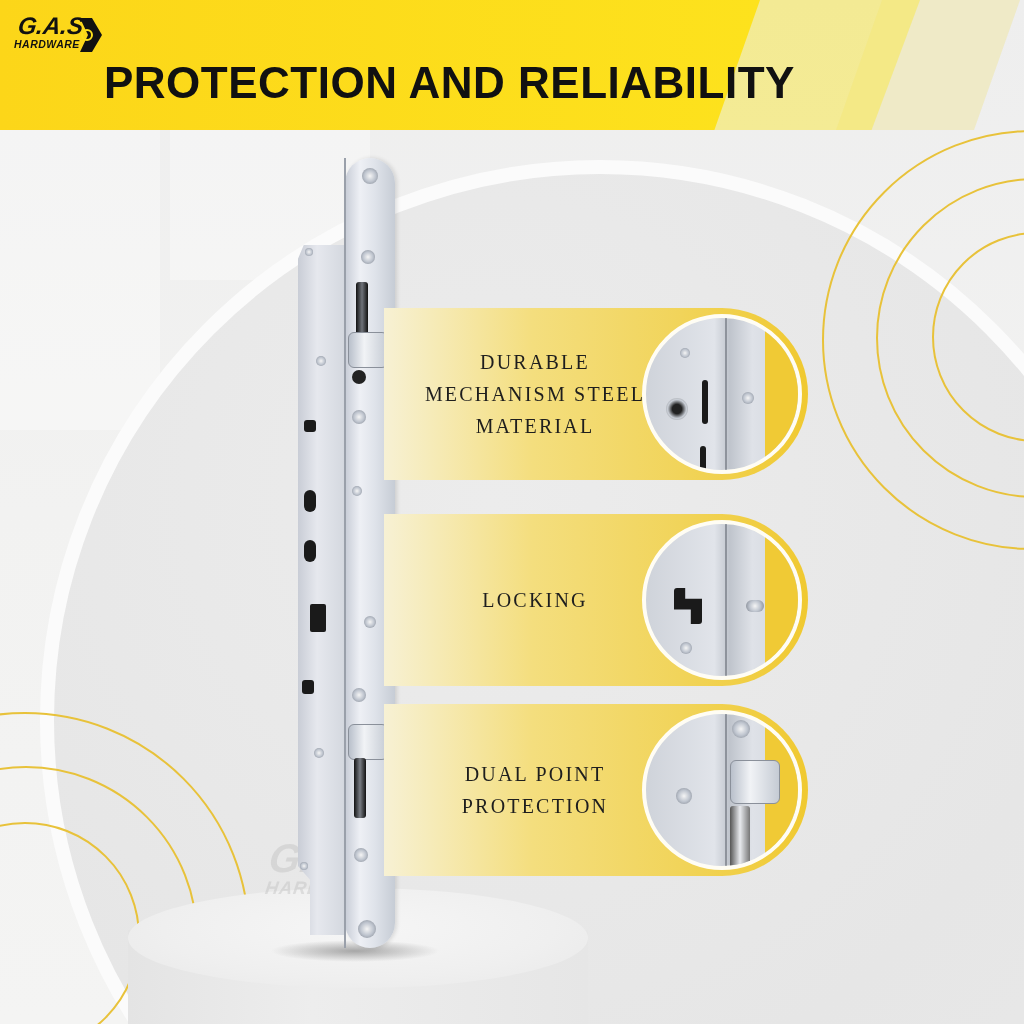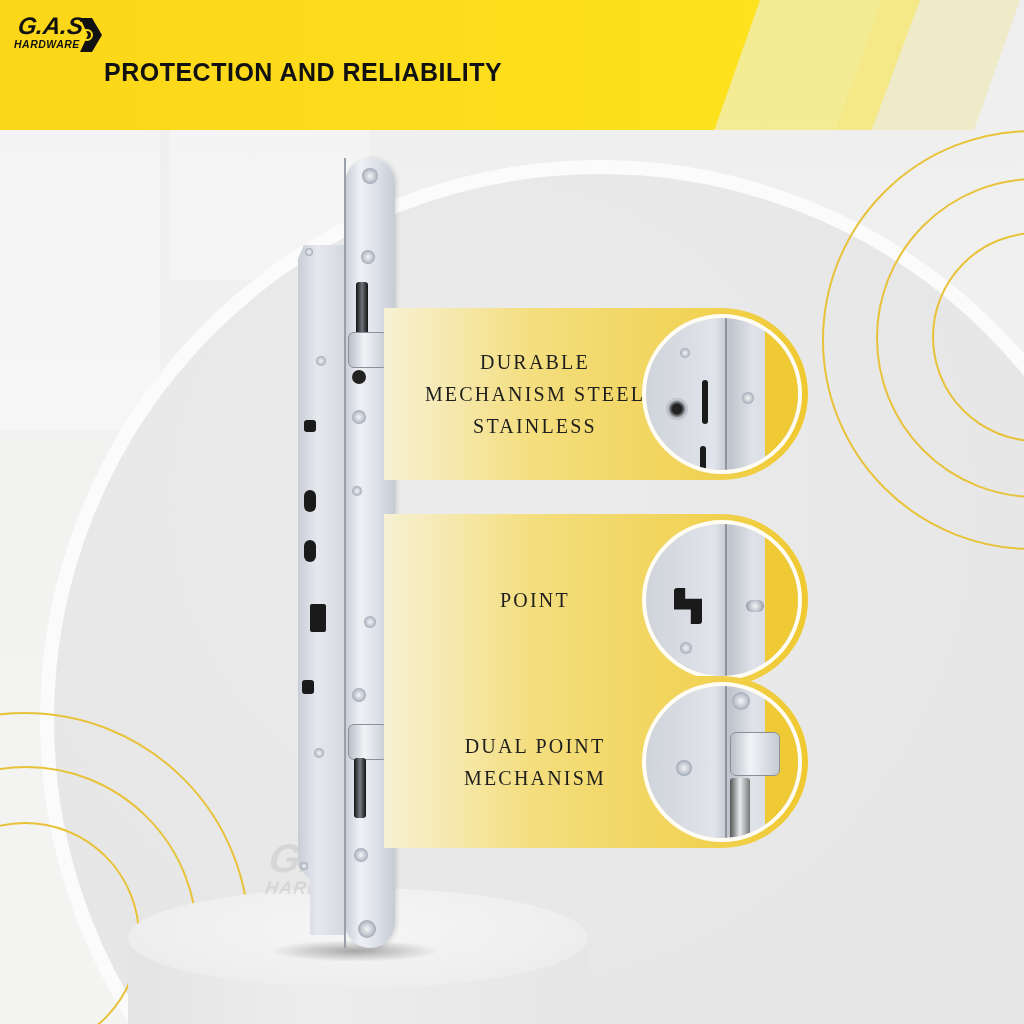--- a/index.html
+++ b/index.html
@@ -33,21 +33,21 @@
       background: rgba(246, 232, 100, 0.65);
       clip-path: polygon(25% 0, 100% 0, 78% 100%, 0 100%);
     }
     .band2 {
       position: absolute; left: 790px; top: 0; width: 230px; height: 130px;
       background: rgba(240, 228, 150, 0.45);
       clip-path: polygon(40% 0, 100% 0, 80% 100%, 20% 100%);
     }
     .page-title {
       position: absolute; left: 104px; top: 58px;
-      font-size: 25px; font-weight: 700; color: #111;
+      font-size: 44px; font-weight: 700; color: #111;
       letter-spacing: 0.5px; white-space: nowrap;
     }
 
     
     .logo { position: absolute; left: 12px; top: 12px; width: 86px; height: 42px; }
     .logo-gas {
       position: absolute; left: 6px; top: 0; font-size: 24px; font-weight: 700;
       font-style: italic; color: #111; letter-spacing: 0px; transform: skewX(-8deg);
     }
     .logo-hw {
@@ -187,50 +187,50 @@
 <div class="slot" style="left:304px;top:540px;width:12px;height:22px;border-radius:6px;"></div>
 <div class="slot" style="left:310px;top:604px;width:16px;height:28px;border-radius:2px;"></div>
 <div class="slot" style="left:302px;top:680px;width:12px;height:14px;"></div>
 <div class="hole" style="left:314px;top:748px;width:10px;height:10px;"></div>
 <div class="hole" style="left:300px;top:862px;width:8px;height:8px;"></div>
 
 <div class="pill" style="top:308px;">
   <div class="pill-text">
     <span>DURABLE</span>
     <span>MECHANISM STEEL</span>
-    <span>STAINLESS</span>
+    <span>MATERIAL</span>
   </div>
   <div class="pill-circle">
     <div class="pc-yellow"></div>
     <div class="pc-seam"></div>
     <div class="hole" style="left:34px;top:30px;width:10px;height:10px;"></div>
     <div class="hole" style="left:20px;top:80px;width:22px;height:22px;background:radial-gradient(circle,#222 30%,#c9ced6 60%,#888 100%);"></div>
     <div class="slot" style="left:56px;top:62px;width:6px;height:44px;"></div>
     <div class="slot" style="left:54px;top:128px;width:6px;height:30px;"></div>
     <div class="hole" style="left:96px;top:74px;width:12px;height:12px;"></div>
   </div>
 </div>
 
 <div class="pill" style="top:514px;">
   <div class="pill-text">
-    <span>POINT</span>
+    <span>LOCKING</span>
   </div>
   <div class="pill-circle">
     <div class="pc-yellow"></div>
     <div class="pc-seam"></div>
     <div class="slot" style="left:28px;top:64px;width:28px;height:36px;clip-path:polygon(0 0,40% 0,40% 30%,100% 30%,100% 100%,60% 100%,60% 60%,0 60%);"></div>
     <div class="hole" style="left:34px;top:118px;width:12px;height:12px;"></div>
     <div class="hole" style="left:100px;top:76px;width:18px;height:12px;border-radius:6px;"></div>
   </div>
 </div>
 
-<div class="pill" style="top:676px;">
+<div class="pill" style="top:704px;">
   <div class="pill-text">
     <span>DUAL POINT</span>
-    <span>MECHANISM</span>
+    <span>PROTECTION</span>
   </div>
   <div class="pill-circle">
     <div class="pc-yellow"></div>
     <div class="pc-seam"></div>
     <div class="hole" style="left:86px;top:6px;width:18px;height:18px;"></div>
     <div class="hole" style="left:30px;top:74px;width:16px;height:16px;"></div>
     <div class="hook" style="left:84px;top:46px;width:50px;height:44px;"></div>
     <div class="slot" style="left:84px;top:92px;width:20px;height:70px;background:linear-gradient(90deg,#555,#e8eaee,#777);"></div>
   </div>
 </div>

